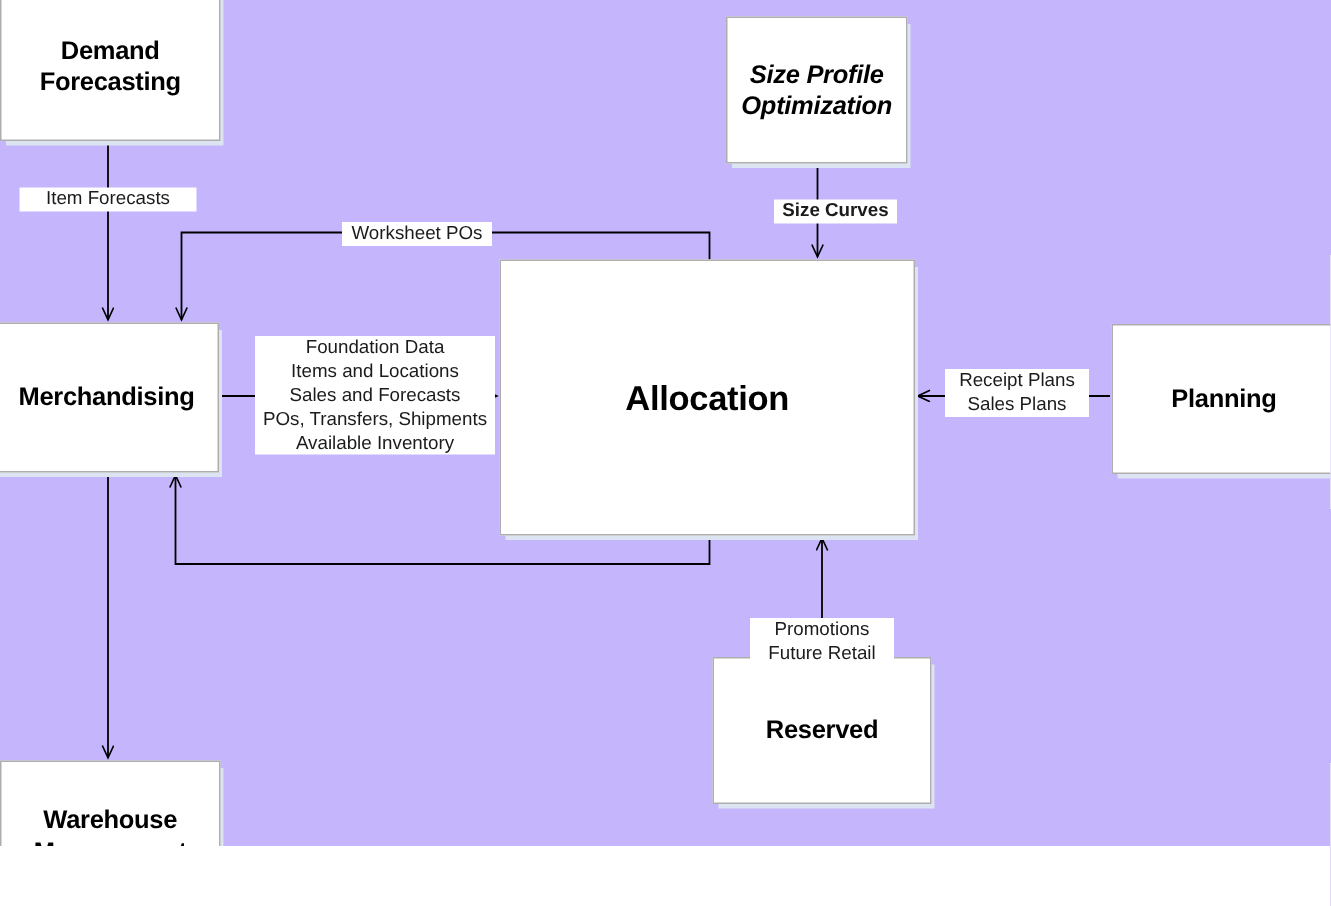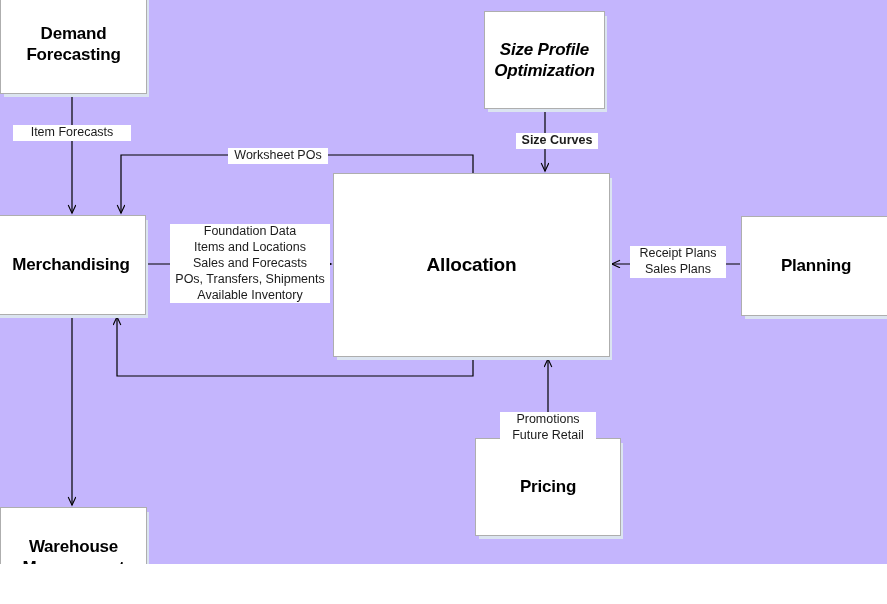--- a/index.html
+++ b/index.html
@@ -37,21 +37,21 @@
   }
   .node-label {
     font-family: "Liberation Sans", sans-serif;
     font-weight: bold;
     color: #000000;
     line-height: 1.24;
     white-space: pre-line;
     letter-spacing: -0.2px;
   }
   .node.size-std .node-label { font-size: 17px; }
-  .node.size-big .node-label { font-size: 19px; }
+  .node.size-big .node-label { font-size: 23px; }
   .edge-label {
     position: absolute;
     font-family: "Liberation Sans", sans-serif;
     font-size: 12.5px;
     color: #1b1b1b;
     line-height: 1.27;
     text-align: center;
     white-space: pre-line;
     background: #ffffff;
     padding: 0 3px;
@@ -119,21 +119,21 @@
 
   <div class="node size-big" style="left:333px; top:173px; width:277px; height:184px;">
     <span class="node-label">Allocation</span>
   </div>
 
   <div class="node size-std" style="left:741px; top:216px; width:150px; height:100px;">
     <span class="node-label">Planning</span>
   </div>
 
   <div class="node size-std" style="left:475px; top:438px; width:146px; height:98px;">
-    <span class="node-label">Pricing</span>
+    <span class="node-label">Reserved</span>
   </div>
 
   <div class="node size-std" style="left:0px; top:507px; width:147px; height:100px;">
     <span class="node-label">Warehouse
 Management</span>
   </div>
 
   <div class="edge-label" style="left:13px; top:125px; width:118px;">Item Forecasts</div>
 
   <div class="edge-label" style="left:228px; top:148px; width:100px;">Worksheet POs</div>

